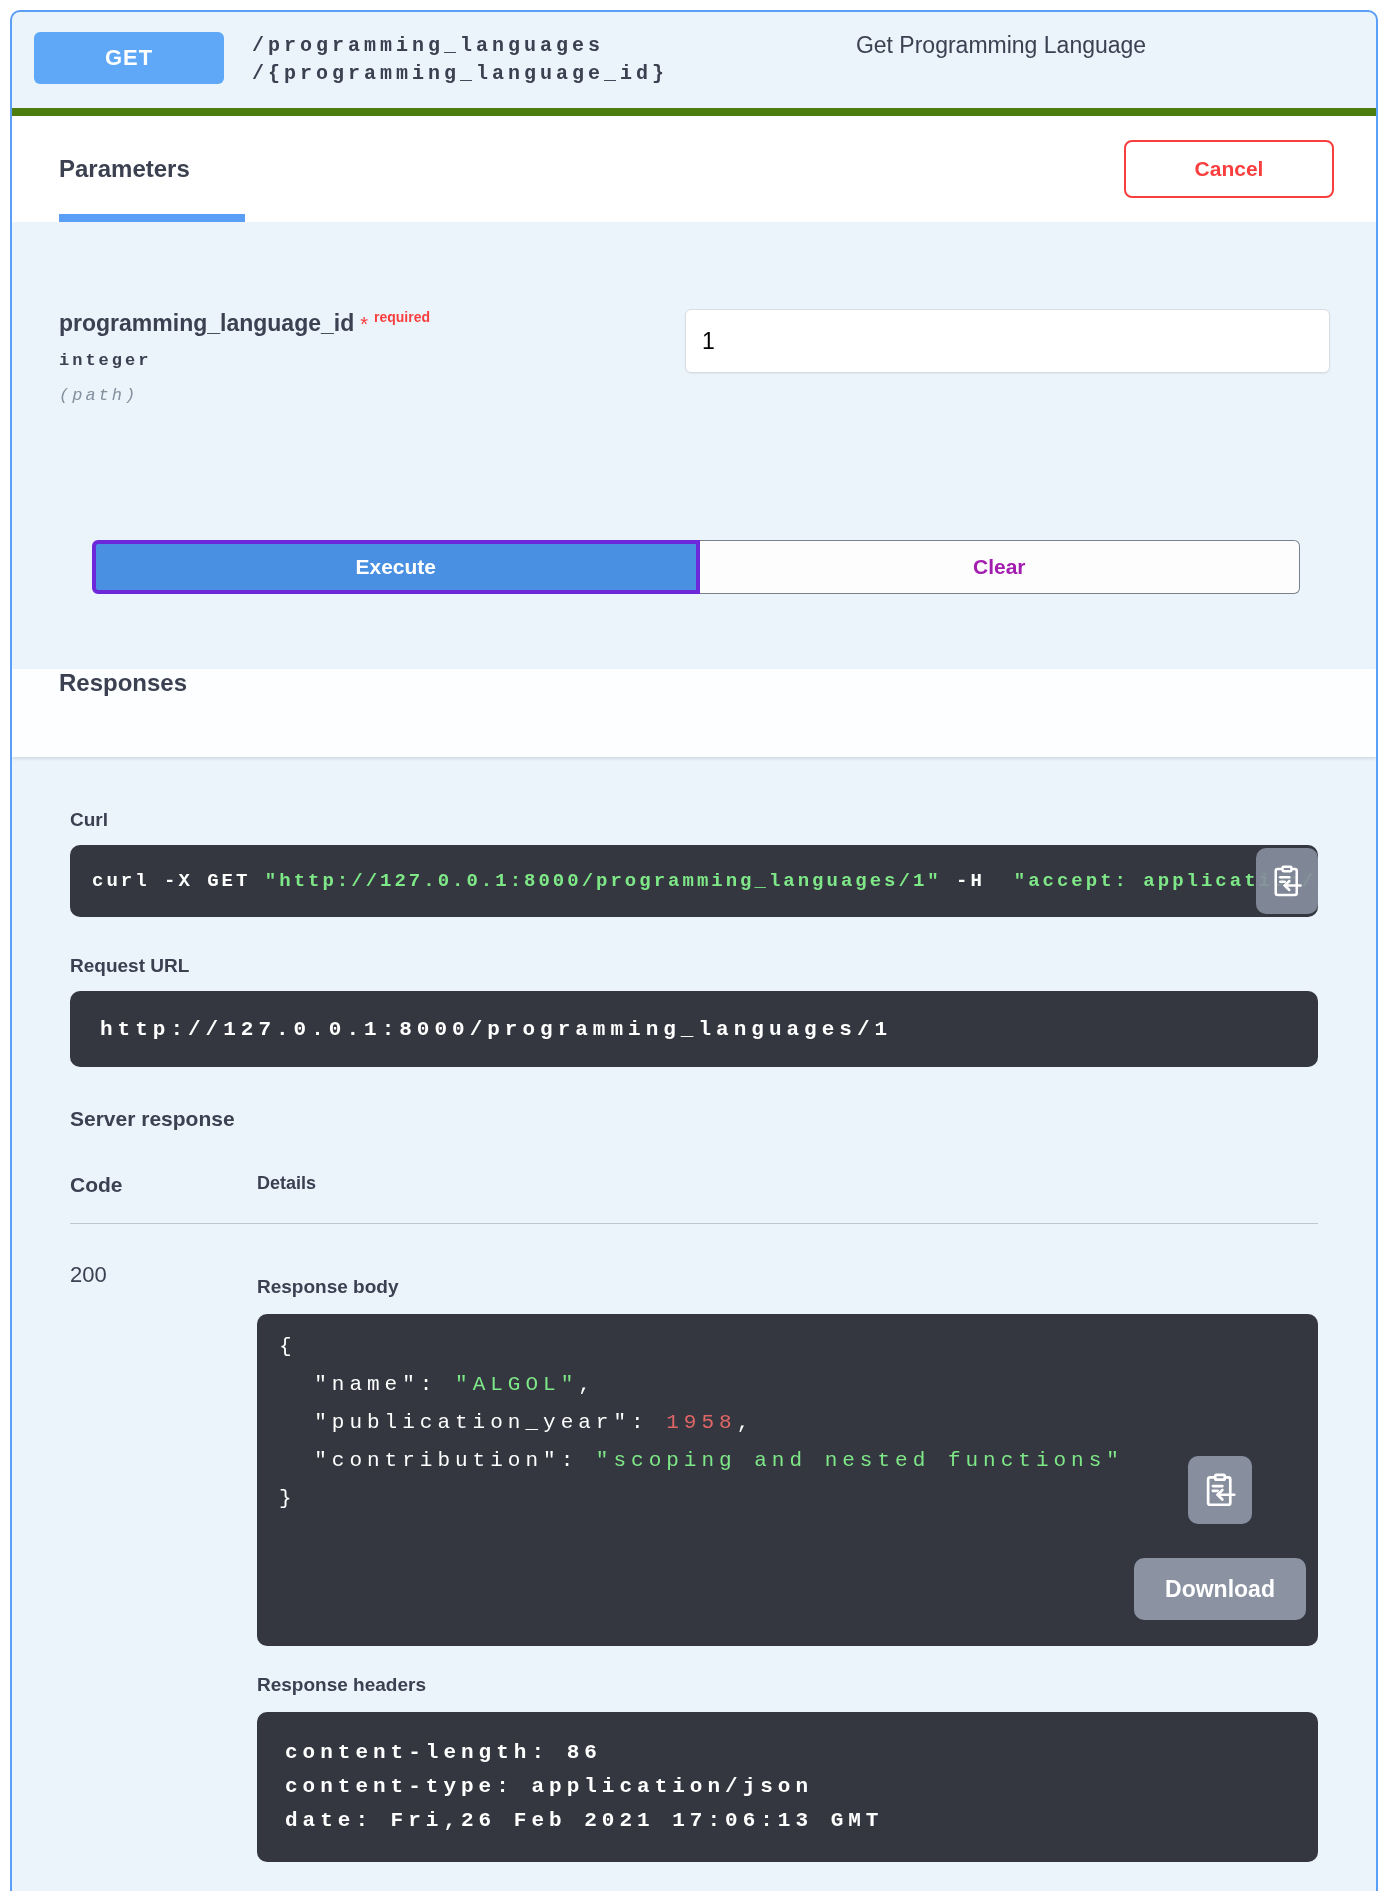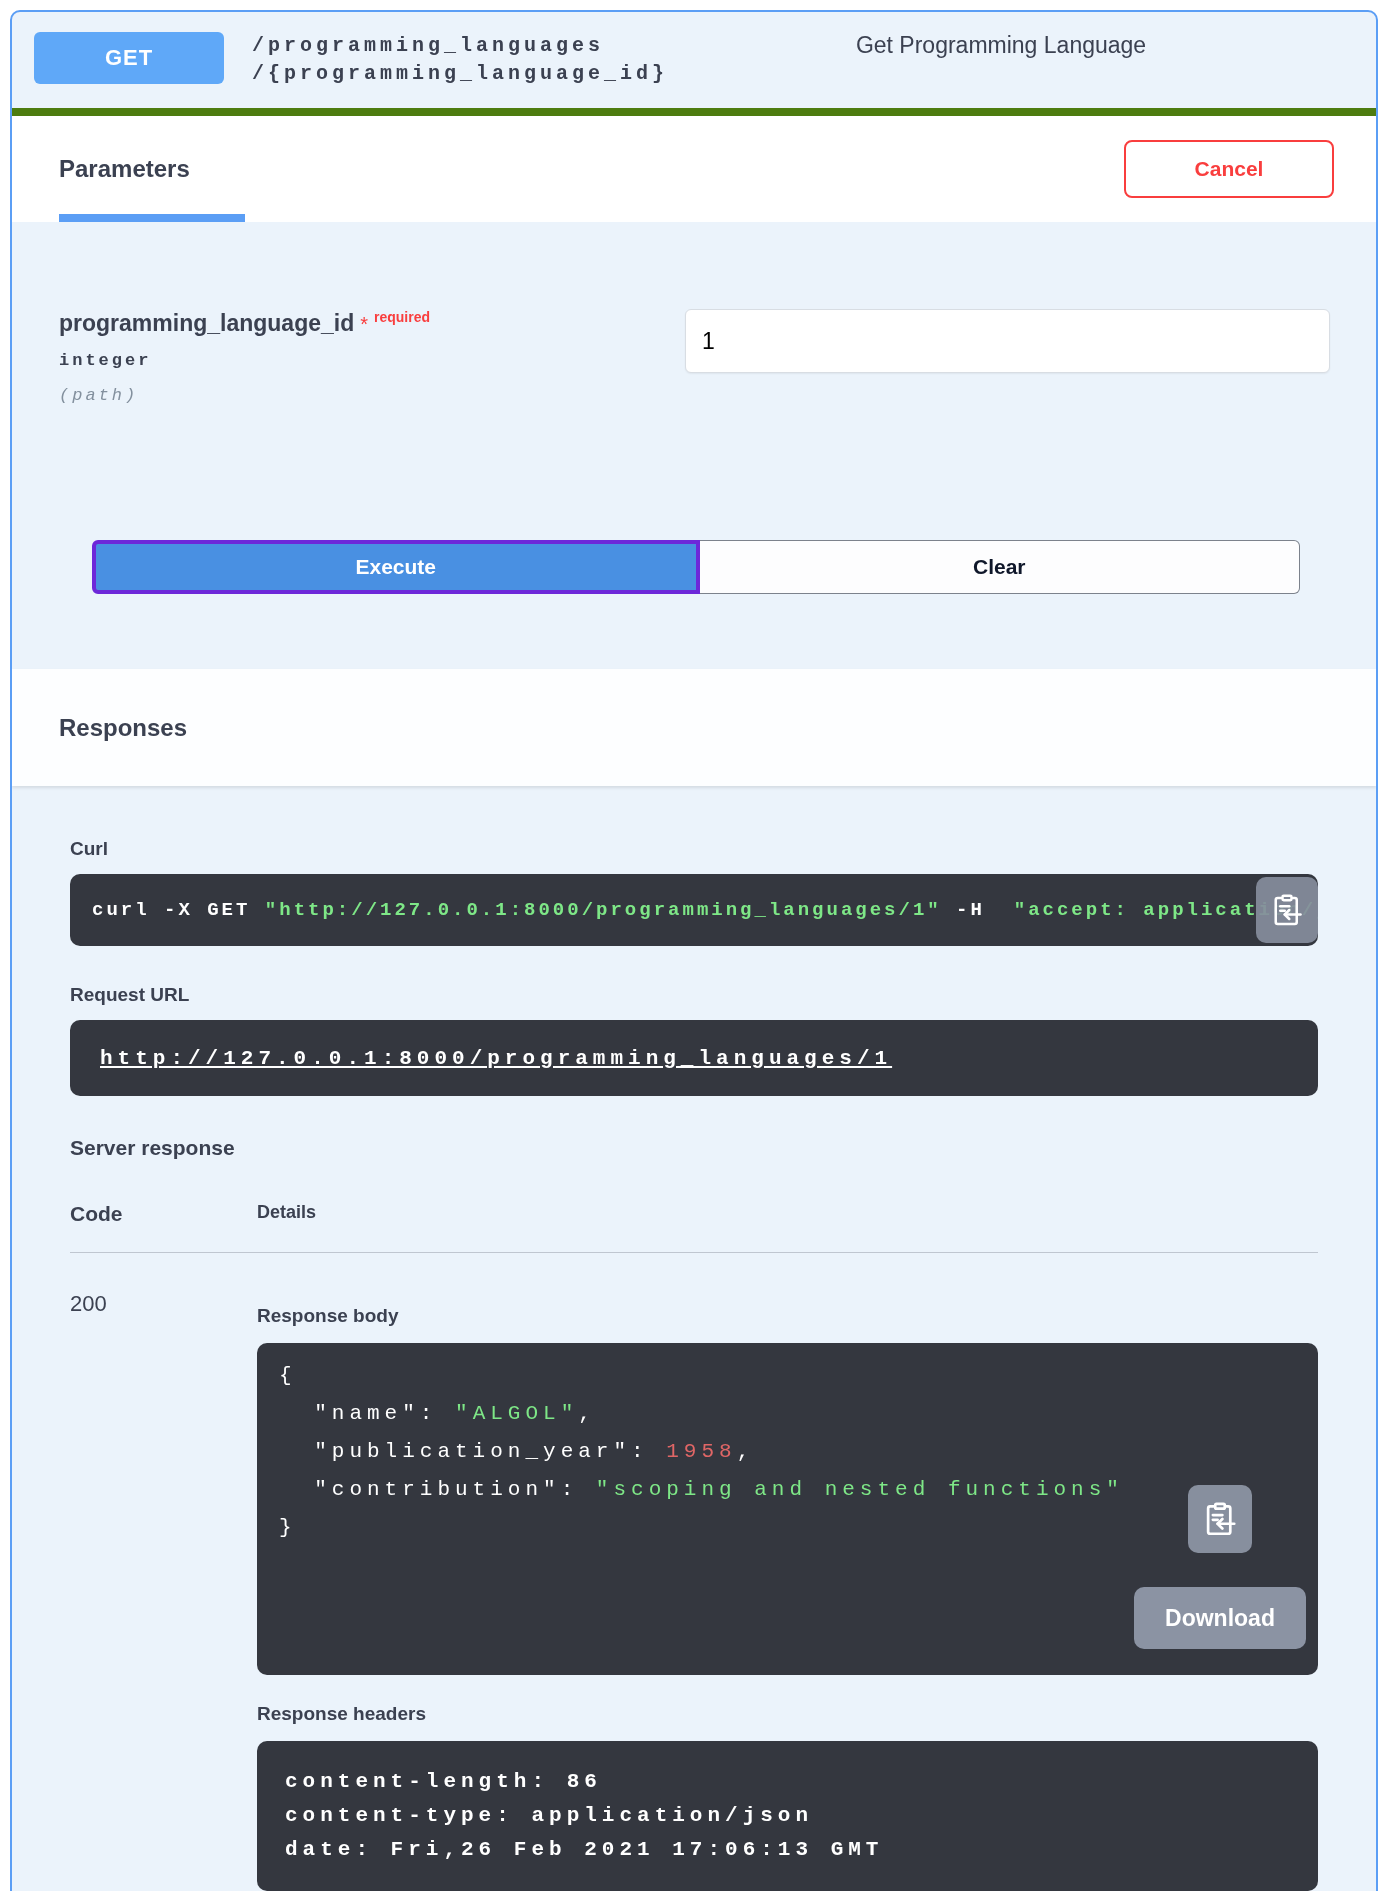--- a/index.html
+++ b/index.html
@@ -44,46 +44,46 @@
   .param-in { font-style:italic; font-size:17px; letter-spacing:3px; margin-top:16px; color:#83909e; }
   .param-input { width:645px; height:64px; background:#fff; border:1px solid #d8dde3; border-radius:6px;
                  font-size:23px; padding:0 16px; color:#000; outline:none;
                  box-shadow:0 1px 2px rgba(0,0,0,.06); font-family:"Liberation Sans", sans-serif; }
 
   .execute-row { display:flex; margin:135px 30px 0 33px; }
   .execute-btn { flex:1; height:54px; background:#4990e2; border:4px solid #6d28d9;
                  border-radius:6px 0 0 6px; color:#fff; font-weight:bold; font-size:21px; cursor:pointer;
                  font-family:"Liberation Sans", sans-serif; }
   .clear-btn { flex:1; height:54px; background:#fdfdfe; border:1px solid #7c828c; border-left:none;
-               border-radius:0 6px 6px 0; color:#0f172a; font-weight:bold; font-size:21px; cursor:pointer;
+               border-radius:0 6px 6px 0; color:#a21caf; font-weight:bold; font-size:21px; cursor:pointer;
                font-family:"Liberation Sans", sans-serif; }
 
   
-  .responses-head { margin-top:0; background:#fdfeff; height:117px; display:flex; align-items:center;
+  .responses-head { margin-top:0; background:#fdfeff; height:88px; display:flex; align-items:flex-start;
                     padding:0 47px; box-shadow:0 2px 3px rgba(0,0,0,.1); position:relative; }
   .responses-head h4 { font-size:24px; font-weight:bold; }
   .responses-inner { padding:52px 58px 30px 58px; }
 
   .lbl { font-size:19px; font-weight:bold; color:#3b4151; }
   .block-dark { background:#34373f; border-radius:10px; color:#fff; }
 
   .curl-block { position:relative; height:72px; display:flex; align-items:center; padding:0 22px;
                 margin-top:14px; font-size:19px; font-weight:bold; letter-spacing:3px;
                 white-space:pre; overflow:hidden; }
   .tk-plain { color:#ffffff; }
   .tk-string { color:#7ee787; }
   .tk-number { color:#e06666; }
 
   .copy-btn { position:absolute; right:0; top:50%; transform:translateY(-50%);
               width:62px; height:66px; background:rgba(133,141,156,.92); border:none; border-radius:10px;
               display:flex; align-items:center; justify-content:center; cursor:pointer; }
 
   .request-url-label { margin-top:38px; }
   .url-block { height:76px; display:flex; align-items:center; padding:0 30px; margin-top:14px;
-               font-size:21px; font-weight:bold; letter-spacing:5px; white-space:pre; overflow:hidden;text-decoration:underline; }
+               font-size:21px; font-weight:bold; letter-spacing:5px; white-space:pre; overflow:hidden; }
 
   .server-title { margin-top:40px; font-size:21px; font-weight:bold; }
   .resp-head { display:flex; margin-top:42px; padding-bottom:26px;
                border-bottom:1px solid rgba(59,65,81,.25); }
   .code-col { width:187px; font-size:21px; font-weight:bold; }
   .details-col { font-size:18px; font-weight:bold; }
   .resp-row { display:flex; margin-top:38px; }
   .code-val { width:187px; font-size:22px; color:#3b4151; }
   .details { flex:1; min-width:0; }
   .rb-label { margin-top:14px; }

